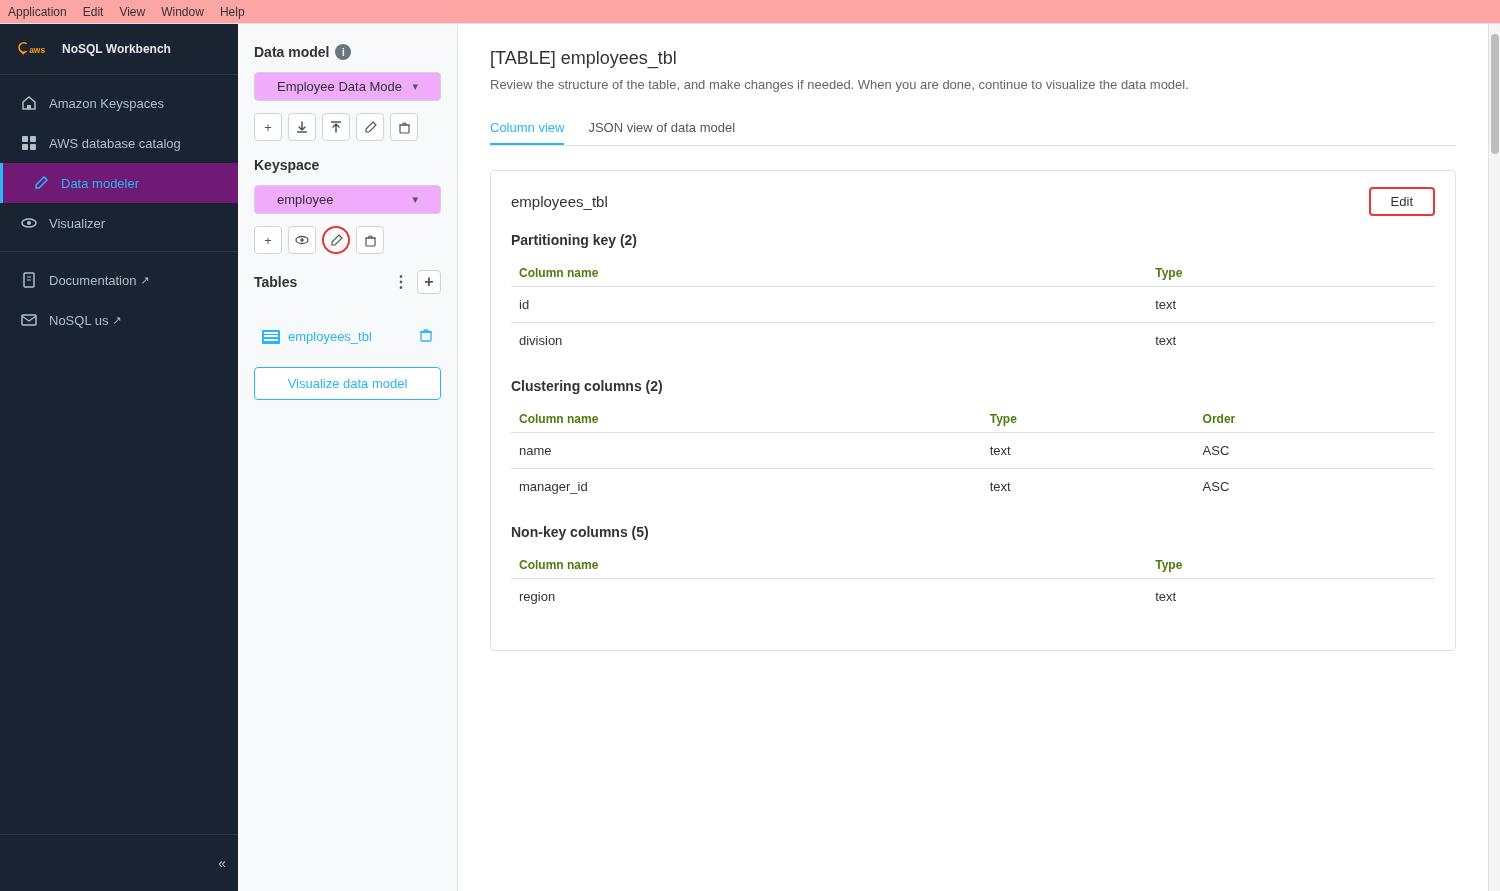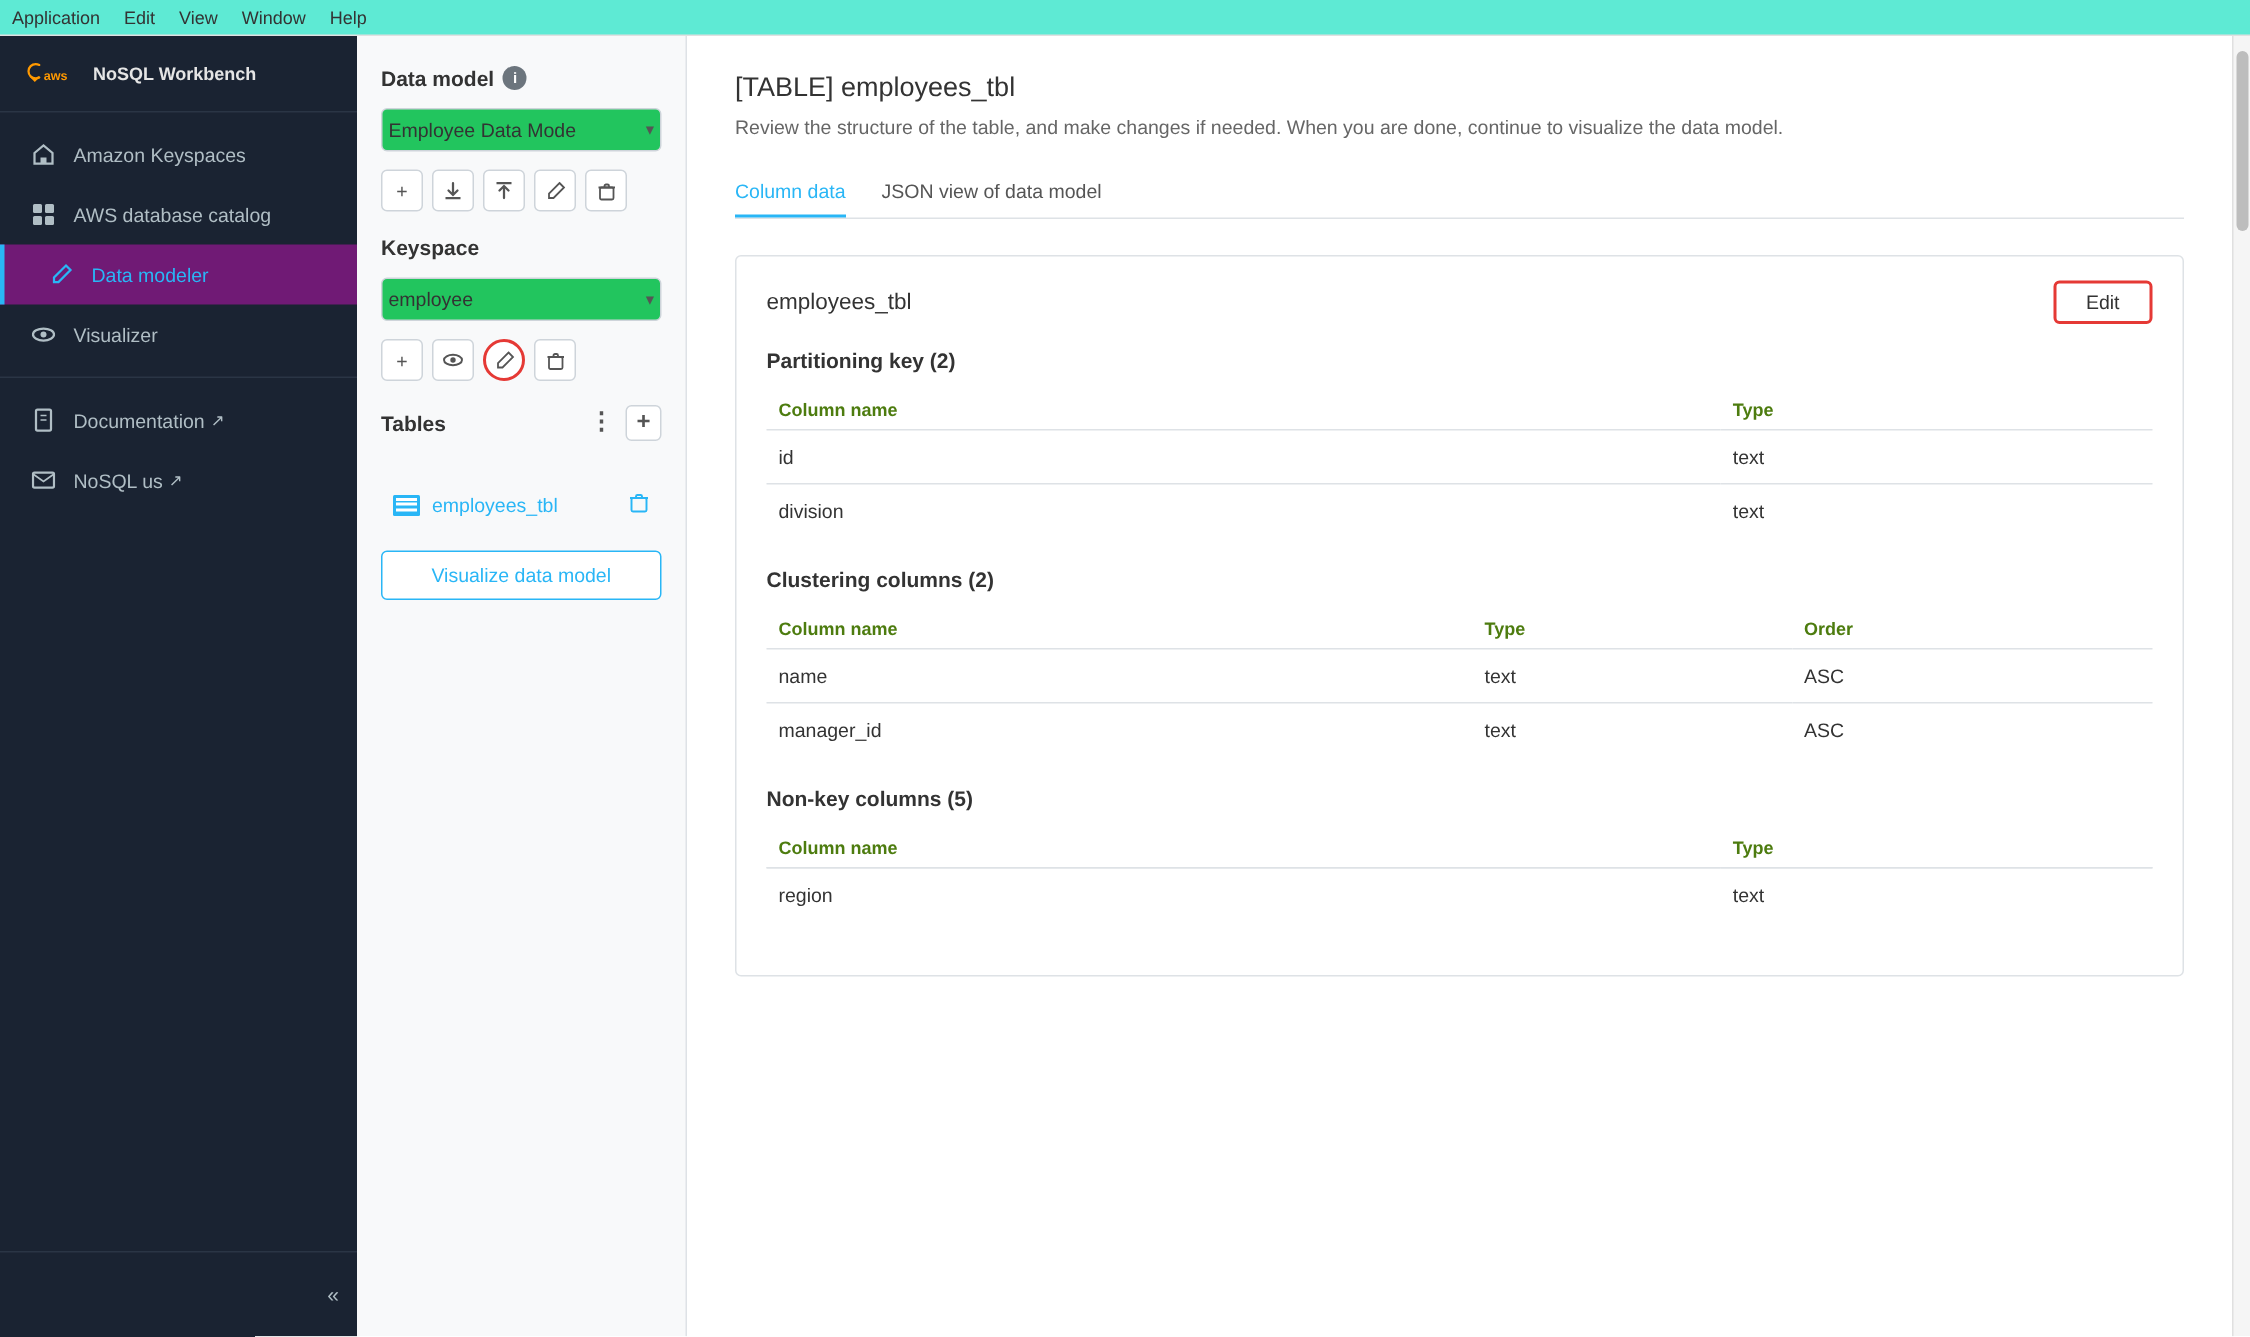--- a/index.html
+++ b/index.html
@@ -1,20 +1,20 @@
 <!DOCTYPE html>
 <html><head>
   <meta charset="utf-8">
   <style>
     * { box-sizing: border-box; margin: 0; padding: 0; }
     body { font-family: -apple-system, BlinkMacSystemFont, 'Segoe UI', Arial, sans-serif; font-size: 13px; background: #fff; display: flex; flex-direction: column; height: 891px; overflow: hidden; }
 
     
     .menu-bar {
-      background: #5eead4;
+      background: #fca5a5;
       border-bottom: 1px solid #e0e0e0;
       display: flex;
       align-items: center;
       padding: 0 8px;
       height: 24px;
       font-size: 12px;
       color: #333;
     }
     .menu-bar span {
       margin-right: 16px;
@@ -119,22 +119,22 @@
       align-items: center;
       justify-content: center;
       cursor: pointer;
     }
     .dropdown-selector {
       display: flex;
       align-items: center;
       justify-content: space-between;
       border: 1px solid #ced4da;
       border-radius: 4px;
-      padding: 6px 4px;
-      background: #22c55e;
+      padding: 6px 22px;
+      background: #f0abfc;
       cursor: pointer;
       margin-bottom: 12px;
       font-size: 13px;
       color: #333;
     }
     .toolbar-row {
       display: flex;
       align-items: center;
       gap: 6px;
       margin-bottom: 16px;
@@ -507,21 +507,21 @@
     </div>
 
     <button class="visualize-btn">Visualize data model</button>
   </div>
 
   <div class="main-content">
     <div class="page-title">[TABLE] employees_tbl</div>
     <div class="page-subtitle">Review the structure of the table, and make changes if needed. When you are done, continue to visualize the data model.</div>
 
     <div class="tabs-row">
-      <div class="tab active">Column data</div>
+      <div class="tab active">Column view</div>
       <div class="tab">JSON view of data model</div>
     </div>
 
     <div class="table-card">
       <div class="table-card-header">
         <span class="table-card-name">employees_tbl</span>
         <button class="edit-btn" style="border:2px solid #e53935;">Edit</button>
       </div>
 
       <div class="section-heading">Partitioning key (2)</div>

